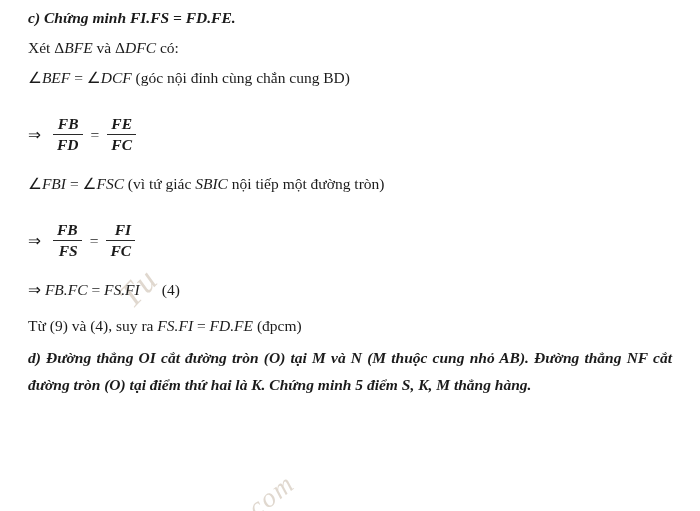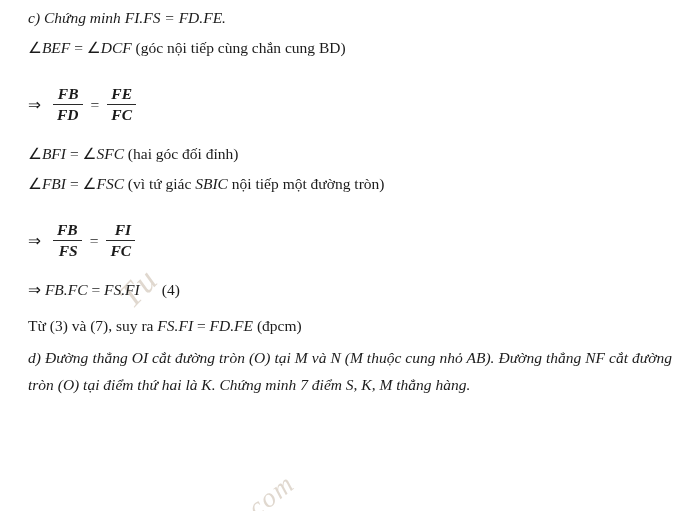--- a/index.html
+++ b/index.html
@@ -12,21 +12,21 @@
     overflow: hidden;
     padding: 9px 28px 0 28px;
     font-family: "Liberation Serif", serif;
     font-size: 15.5px;
     color: #1b1b1b;
   }
   .doc-body { position: relative; z-index: 2; }
   .line { white-space: pre-wrap; }
   .plain  { font-style: normal; }
   .mathit { font-style: italic; }
-  .boldit { font-weight: normal; font-style: italic; }
+  .boldit { font-weight: bold; font-style: italic; }
 
   .heading { margin-bottom: 12px; }
   .text    { margin-bottom: 12px; }
   .sim     { margin-bottom: 6px; }
   .tagline { margin-bottom: 18px; }
   .concl   { margin-bottom: 9px; }
 
   .fraceq  { margin-bottom: 5px; }
   .fraceq .arrow { display: inline-block; vertical-align: middle; margin-right: 8px; }
   .fraceq .eqsign { display: inline-block; vertical-align: middle; margin: 0 4px; }
@@ -80,22 +80,22 @@
   }
 </style>
 </head>
 <body>
 
 <div class="page">
   <div class="watermark wm-0">Tu</div>
   <div class="watermark wm-1">com</div>
   <div class="doc-body">
       <div class="line heading"><span class="boldit">c) Chứng minh FI.FS = FD.FE.</span></div>
-      <div class="line text"><span class="plain">∠</span><span class="mathit">BEF</span><span class="plain"> = </span><span class="plain">∠</span><span class="mathit">DCF</span><span class="plain"> (góc nội tiếp cùng chắn cung BD)</span></div>
+      <div class="line text"><span class="plain">Xét </span><span class="plain">Δ</span><span class="mathit">BFE</span><span class="plain"> và </span><span class="plain">Δ</span><span class="mathit">DFC</span><span class="plain"> có:</span></div>
+      <div class="line text"><span class="plain">∠</span><span class="mathit">BEF</span><span class="plain"> = </span><span class="plain">∠</span><span class="mathit">DCF</span><span class="plain"> (góc nội đỉnh cùng chắn cung BD)</span></div>
       <div class="line fraceq"><span class="arrow plain">⇒</span><span class="frac"><span class="num">FB</span><span class="den">FD</span></span><span class="eqsign plain">=</span><span class="frac"><span class="num">FE</span><span class="den">FC</span></span></div>
-      <div class="line text"><span class="plain">∠</span><span class="mathit">BFI</span><span class="plain"> = </span><span class="plain">∠</span><span class="mathit">SFC</span><span class="plain"> (hai góc đối đỉnh)</span></div>
       <div class="line text"><span class="plain">∠</span><span class="mathit">FBI</span><span class="plain"> = </span><span class="plain">∠</span><span class="mathit">FSC</span><span class="plain"> (vì tứ giác </span><span class="mathit">SBIC</span><span class="plain"> nội tiếp một đường tròn)</span></div>
       <div class="line fraceq"><span class="arrow plain">⇒</span><span class="frac"><span class="num">FB</span><span class="den">FS</span></span><span class="eqsign plain">=</span><span class="frac"><span class="num">FI</span><span class="den">FC</span></span></div>
       <div class="line tagline"><span class="plain">⇒ </span><span class="mathit">FB.FC</span><span class="plain"> = </span><span class="mathit">FS.FI</span><span class="tag">(4)</span></div>
-      <div class="line concl"><span class="plain">Từ (3) và (7), suy ra </span><span class="mathit">FS.FI</span><span class="plain"> = </span><span class="mathit">FD.FE</span><span class="plain"> (đpcm)</span></div>
-      <div class="line para"><span class="boldit">d) Đường thẳng OI cắt đường tròn (O) tại M và N (M thuộc cung nhỏ AB). Đường thẳng NF cắt đường tròn (O) tại điểm thứ hai là K. Chứng minh 7 điểm S, K, M thẳng hàng.</span></div>
+      <div class="line concl"><span class="plain">Từ (9) và (4), suy ra </span><span class="mathit">FS.FI</span><span class="plain"> = </span><span class="mathit">FD.FE</span><span class="plain"> (đpcm)</span></div>
+      <div class="line para"><span class="boldit">d) Đường thẳng OI cắt đường tròn (O) tại M và N (M thuộc cung nhỏ AB). Đường thẳng NF cắt đường tròn (O) tại điểm thứ hai là K. Chứng minh 5 điểm S, K, M thẳng hàng.</span></div>
     </div>
 </div>
 
 </body></html>

